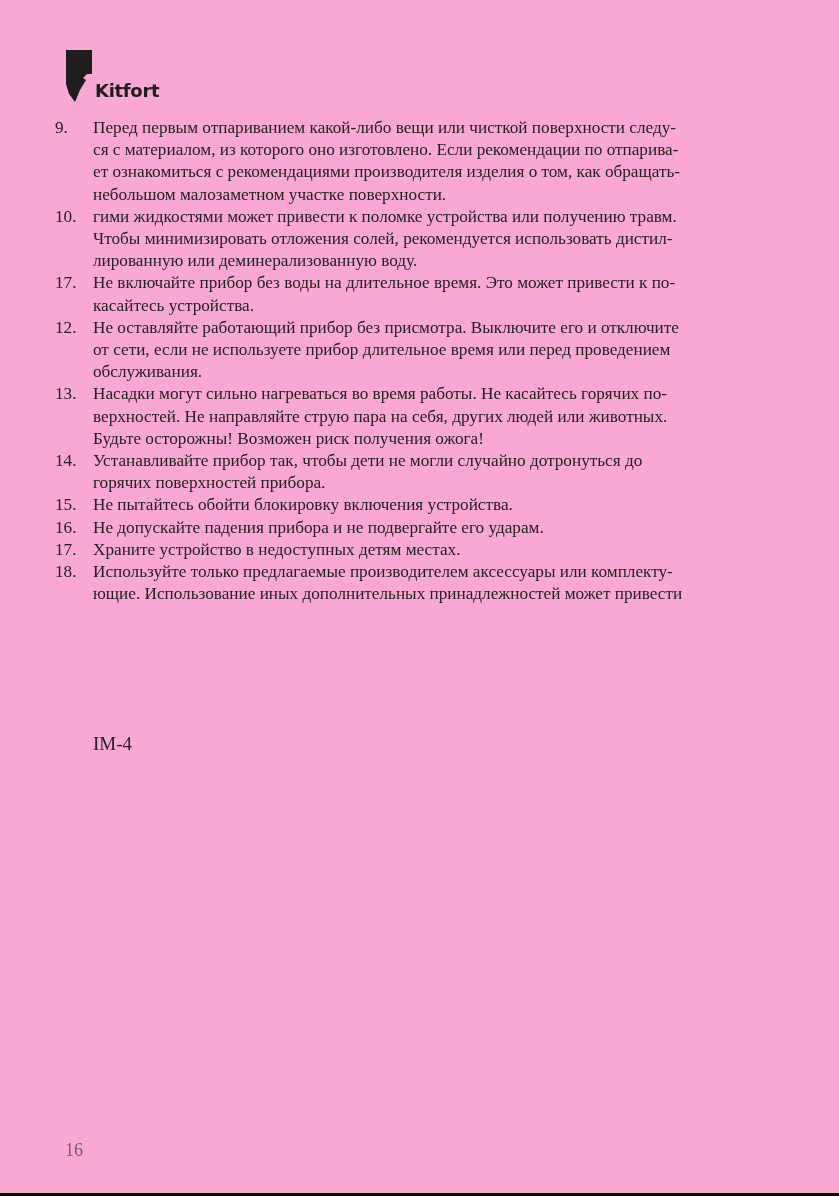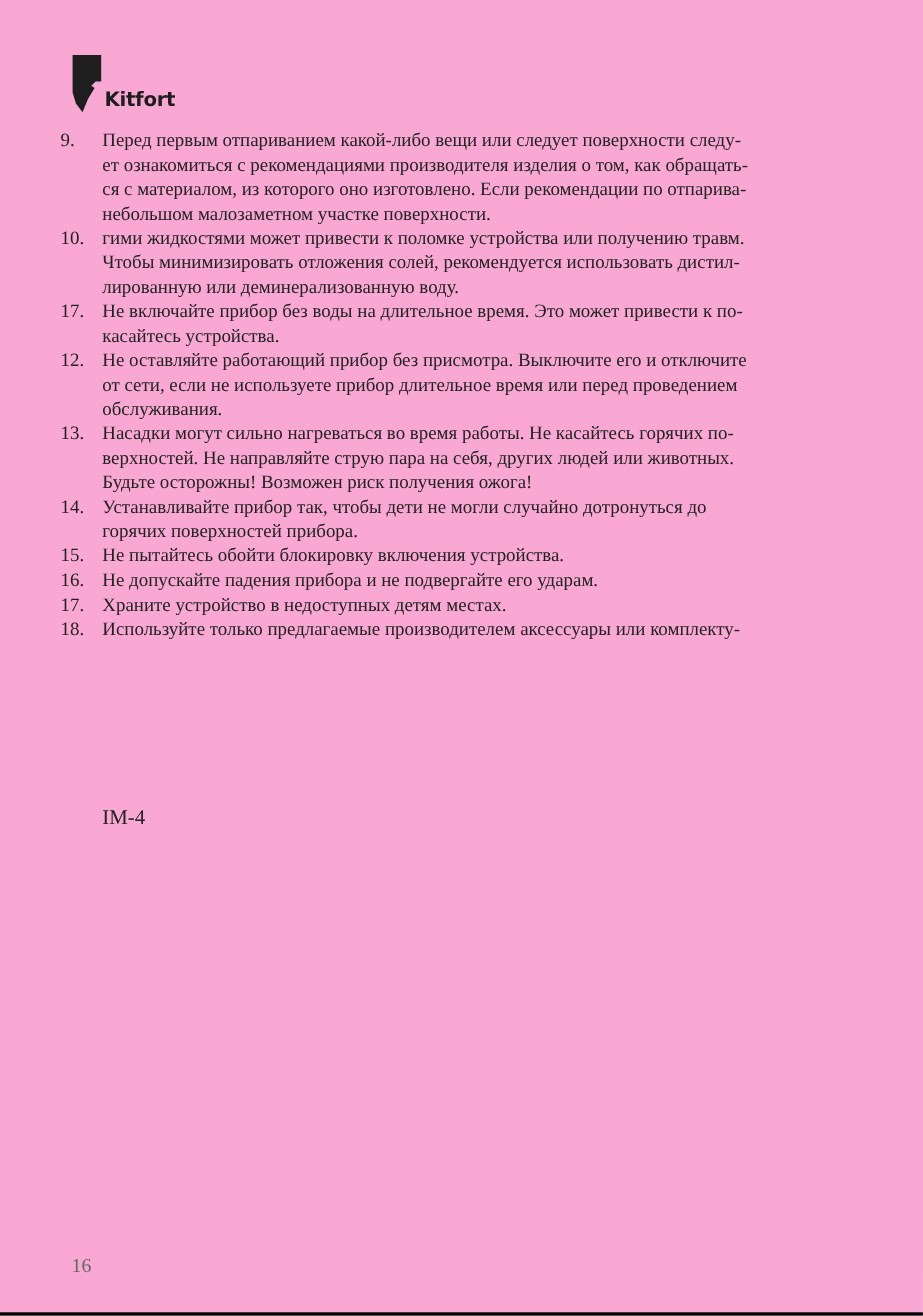--- a/index.html
+++ b/index.html
@@ -42,23 +42,23 @@
   <div class="logo">
     <svg width="30" height="52" viewBox="0 0 30 52">
       <path d="M1 0 H27 V24 H22 L18 28 L21 30 L15 40 L10 52 L4 44 L1 34 Z" fill="#1e1e1e"></path>
     </svg>
     <span class="logo-text">Kitfort</span>
   </div>
 
   <ol class="list" id="safety-list">
       <li>
         <span class="num">9.</span>
-        <span class="line">Перед первым отпариванием какой-либо вещи или следует поверхности следу-</span>
+        <span class="line">Перед первым отпариванием какой-либо вещи или чисткой поверхности следу-</span>
+        <span class="line">ся с материалом, из которого оно изготовлено. Если рекомендации по отпарива-</span>
         <span class="line">ет ознакомиться с рекомендациями производителя изделия о том, как обращать-</span>
-        <span class="line">ся с материалом, из которого оно изготовлено. Если рекомендации по отпарива-</span>
         <span class="line">небольшом малозаметном участке поверхности.</span>
       </li>
       <li>
         <span class="num">10.</span>
         <span class="line">гими жидкостями может привести к поломке устройства или получению травм.</span>
         <span class="line">Чтобы минимизировать отложения солей, рекомендуется использовать дистил-</span>
         <span class="line">лированную или деминерализованную  воду.</span>
       </li>
       <li>
         <span class="num">17.</span>
@@ -90,19 +90,20 @@
         <span class="num">16.</span>
         <span class="line">Не допускайте падения прибора и не подвергайте его ударам.</span>
       </li>
       <li>
         <span class="num">17.</span>
         <span class="line">Храните устройство в недоступных детям местах.</span>
       </li>
       <li>
         <span class="num">18.</span>
         <span class="line">Используйте только предлагаемые производителем аксессуары или комплекту-</span>
+        <span class="line">ющие. Использование иных дополнительных принадлежностей может привести</span>
       </li>
     </ol>
 
   <div class="model">IM-4</div>
   <div class="page-num">16</div>
   <div class="bottom-rule"></div>
 </div>
 
 </body></html>

